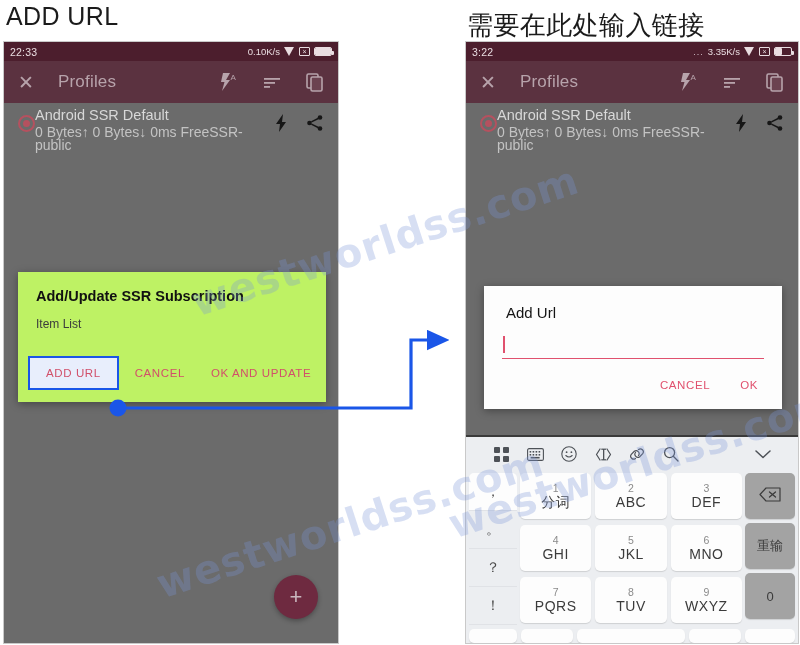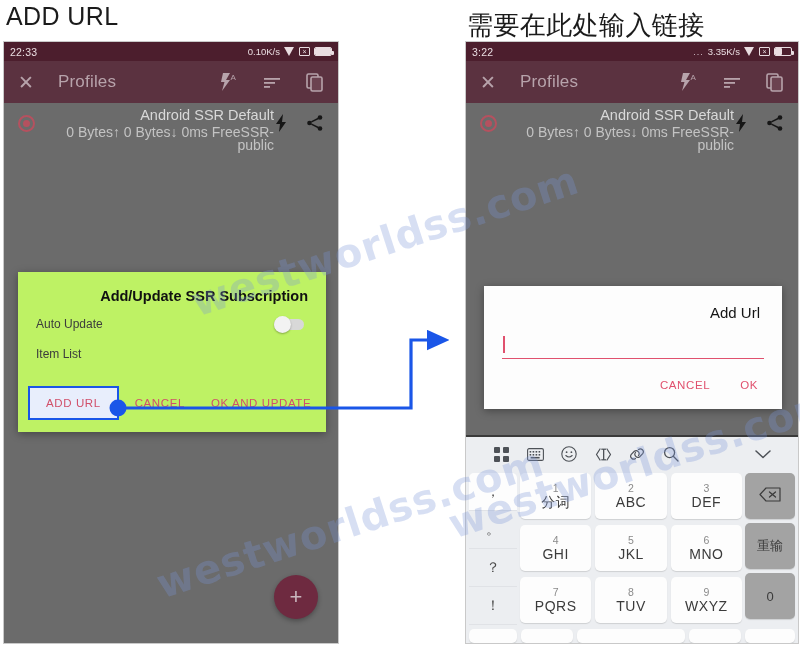--- a/index.html
+++ b/index.html
@@ -23,21 +23,20 @@
   }
   #caption-left  { left: 6px;  top: 2px; }
   #caption-right { left: 467px; top: 8px; font-size: 26px; }
 
   
   .phone {
     position: absolute;
     background: #6b6b6b;
     overflow: hidden;
     border: 1px solid #c9c9c9;
-    text-align: right;
   }
   #phone-left  { left: 3px;   top: 41px; width: 336px; height: 603px; }
   #phone-right { left: 465px; top: 41px; width: 334px; height: 603px; }
 
   
   .statusbar {
     position: relative;
     height: 19px;
     background: #4c1e2d;
     display: flex;
@@ -324,27 +323,20 @@
       </div>
 
       <div class="fab">
         <span>+</span>
       </div>
     </div>
 
     <div class="dialog-left">
       <div class="dlg-title">Add/Update SSR Subscription</div>
 
-      <div class="dlg-row">
-        <span class="dlg-label">Auto Update</span>
-        <span class="switch">
-          <span class="track"></span>
-          <span class="knob"></span>
-        </span>
-      </div>
 
       <div class="dlg-row">
         <span class="dlg-label">Item List</span>
       </div>
 
       <div class="dlg-actions">
         <span class="dlg-btn highlight">ADD URL</span>
         <span class="dlg-btn">CANCEL</span>
         <span class="dlg-btn">OK AND UPDATE</span>
       </div>

